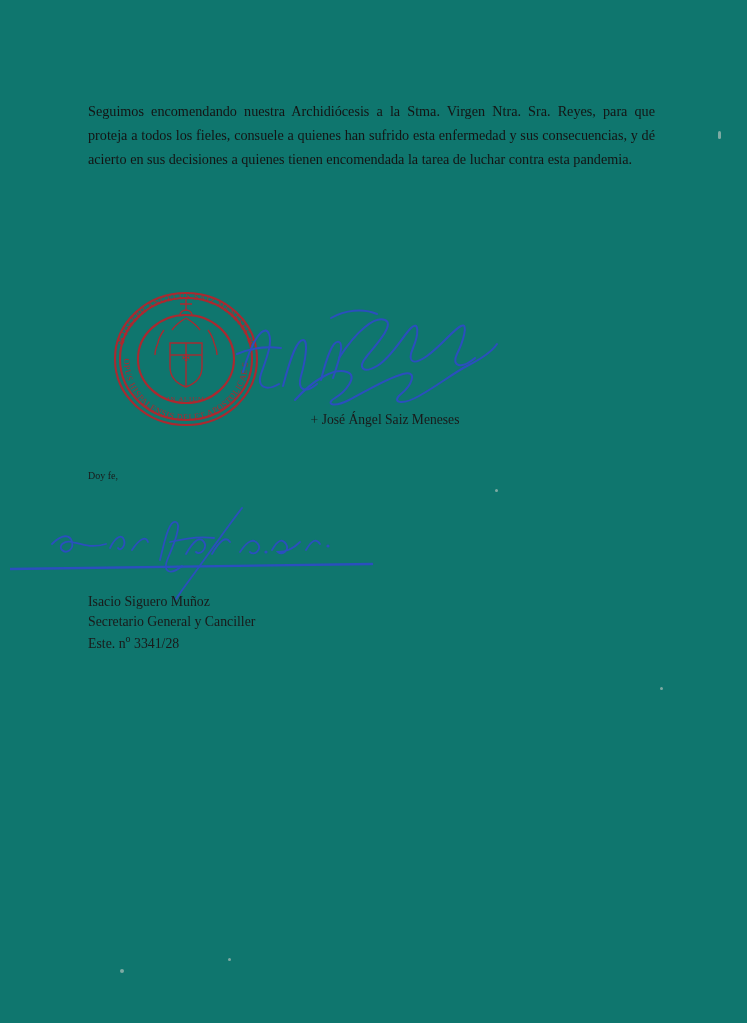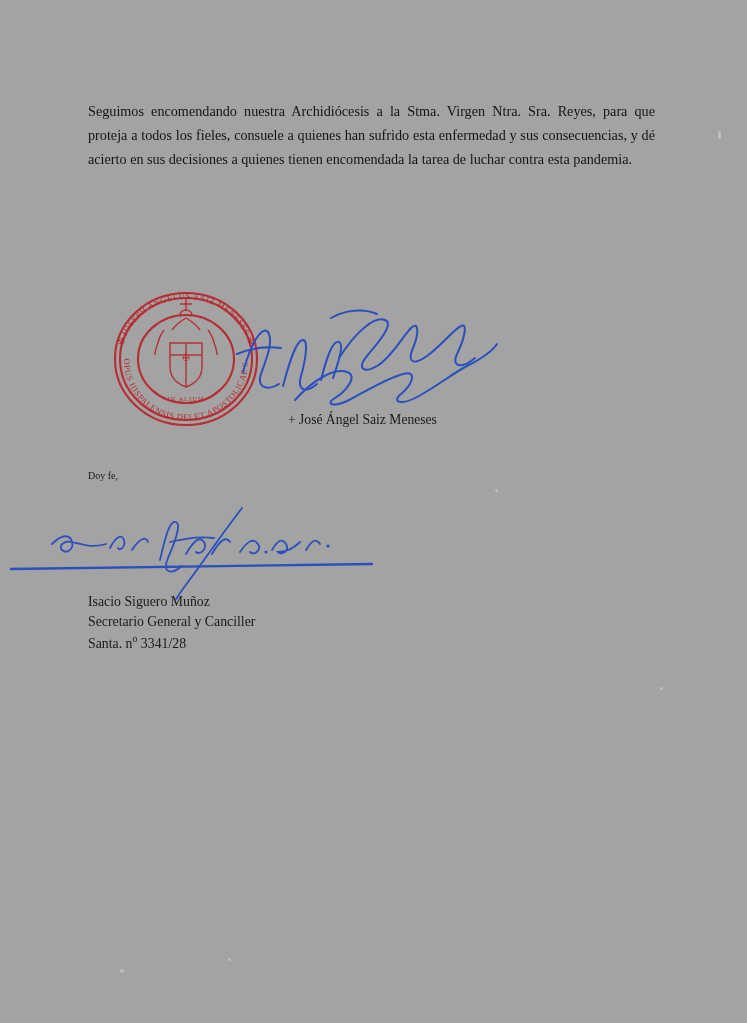--- a/index.html
+++ b/index.html
@@ -12,21 +12,21 @@
     height: 1023px;
     position: relative;
     overflow: hidden;
     font-family: "Liberation Serif", serif;
     color: #1a1a1a;
   }
 
   .page {
     position: absolute;
     inset: 0;
-    background: #a3a3a3;
+    background: #0f766e;
   }
 
   
   .speck {
     position: absolute;
     background: #d8d5d0;
     border-radius: 50%;
     opacity: .55;
   }
 
@@ -72,24 +72,25 @@
     position: absolute;
     left: 10px;
     top: 500px;
     width: 400px;
     height: 100px;
     pointer-events: none;
   }
 
   .bishop-name {
     position: absolute;
-    left: 288px;
+    left: 275px;
     top: 411px;
     font-size: 13.6px;
     line-height: 1.35;
+    text-align: center;
     width: 220px;
   }
 
   .doy-fe {
     position: absolute;
     left: 88px;
     top: 470px;
     font-size: 10px;
   }
 
@@ -197,17 +198,17 @@
         <path d="M232,8 C212,34 196,58 178,82 C172,90 168,96 166,99"></path>
       </g>
       <line x1="0" y1="69" x2="362" y2="64" stroke="#2b4fbe" stroke-width="2.4" stroke-linecap="round"></line>
     </svg>
   </div>
 
   <div class="secretary-block">
     <div>Isacio Siguero Muñoz</div>
     <div>Secretario General y Canciller</div>
     <div>
-      <span>Santa. n</span><span class="prot-sup">o</span><span> 3341/28</span>
+      <span>Este. n</span><span class="prot-sup">o</span><span> 3341/28</span>
     </div>
   </div>
 
 </div>
 
 </body></html>

